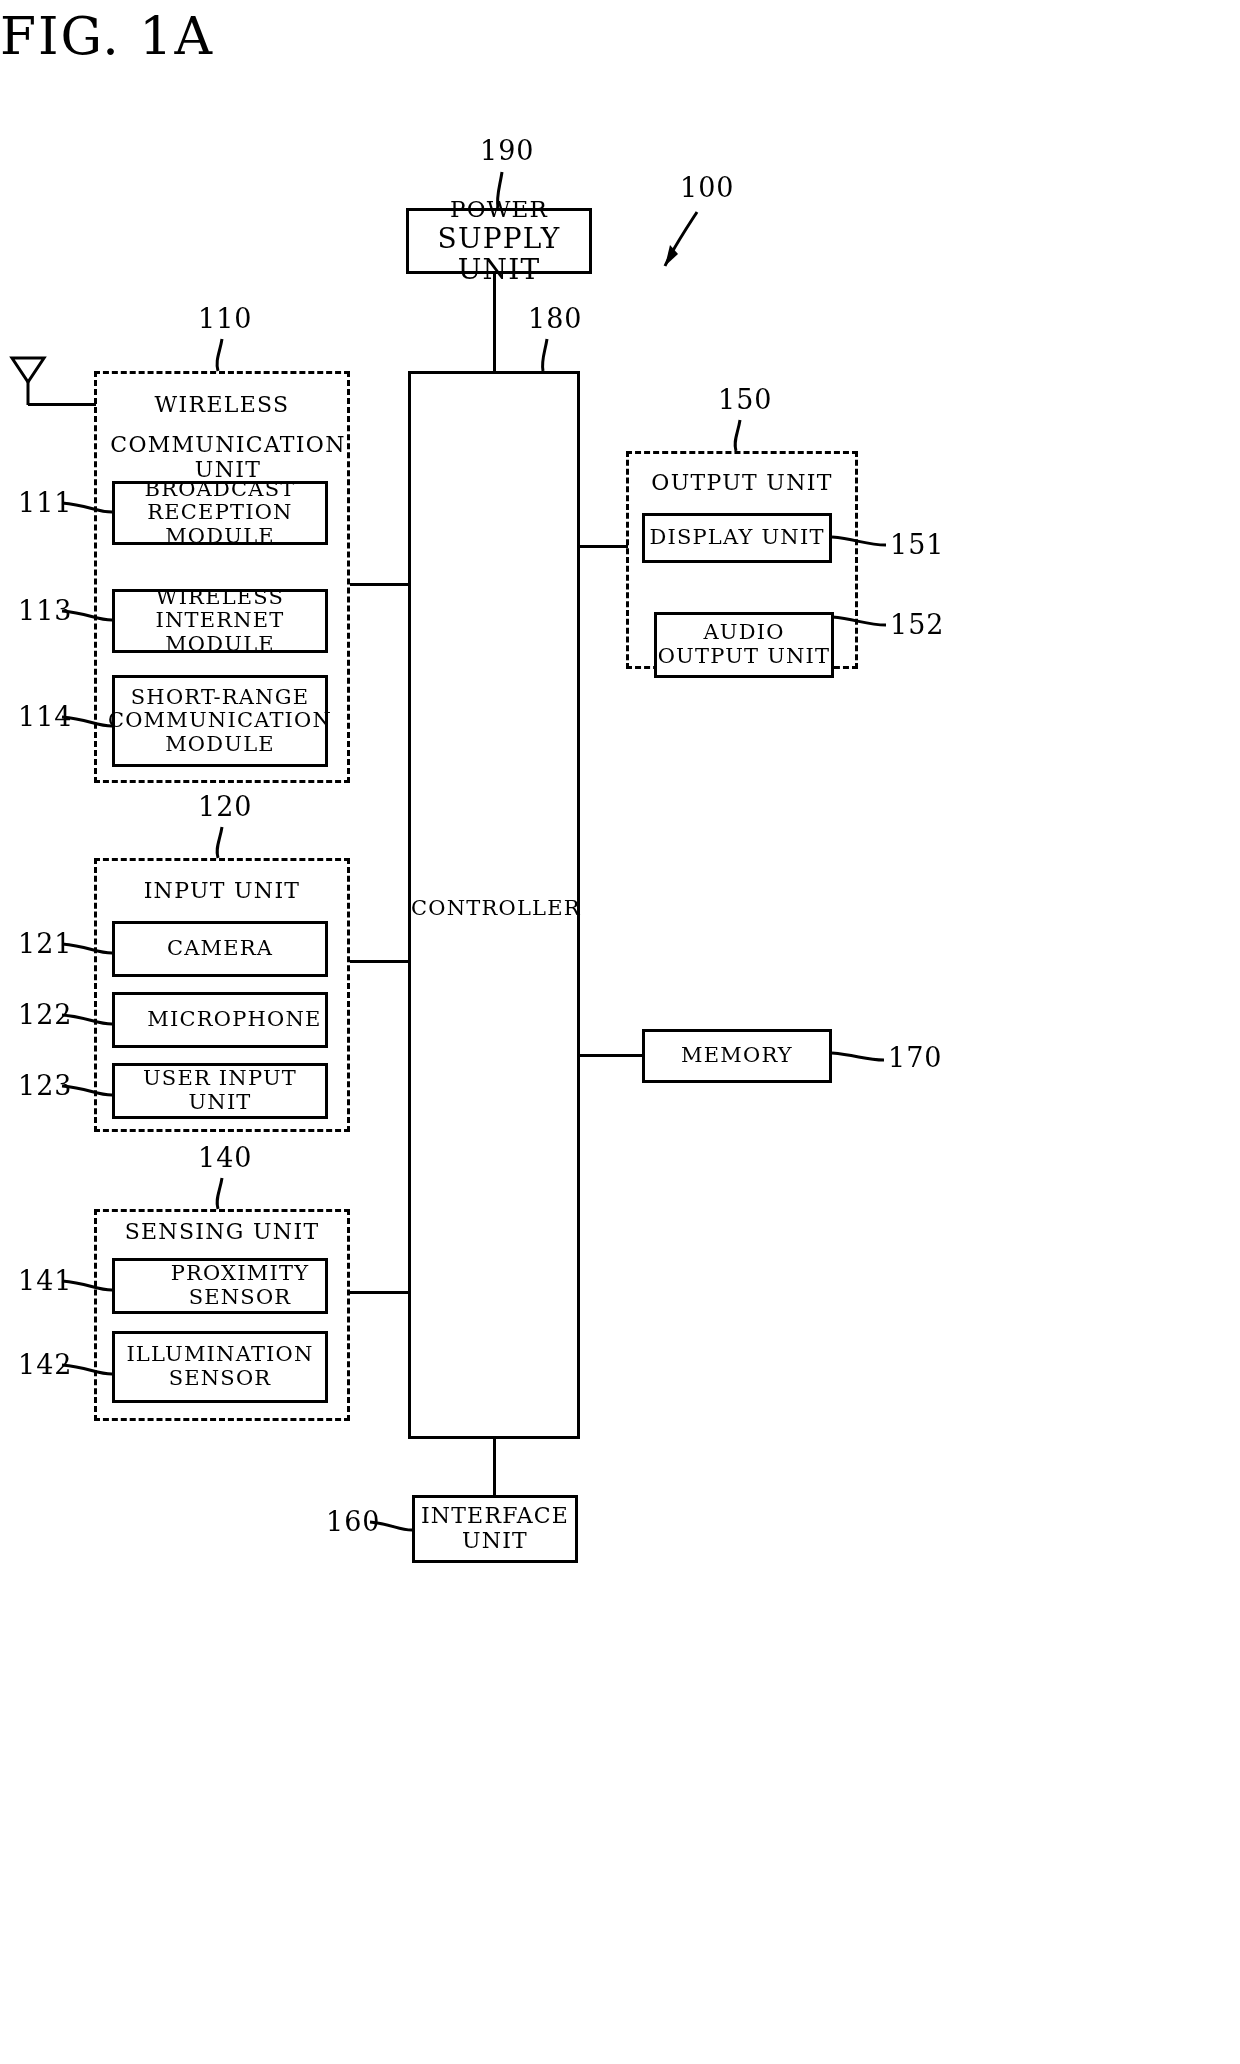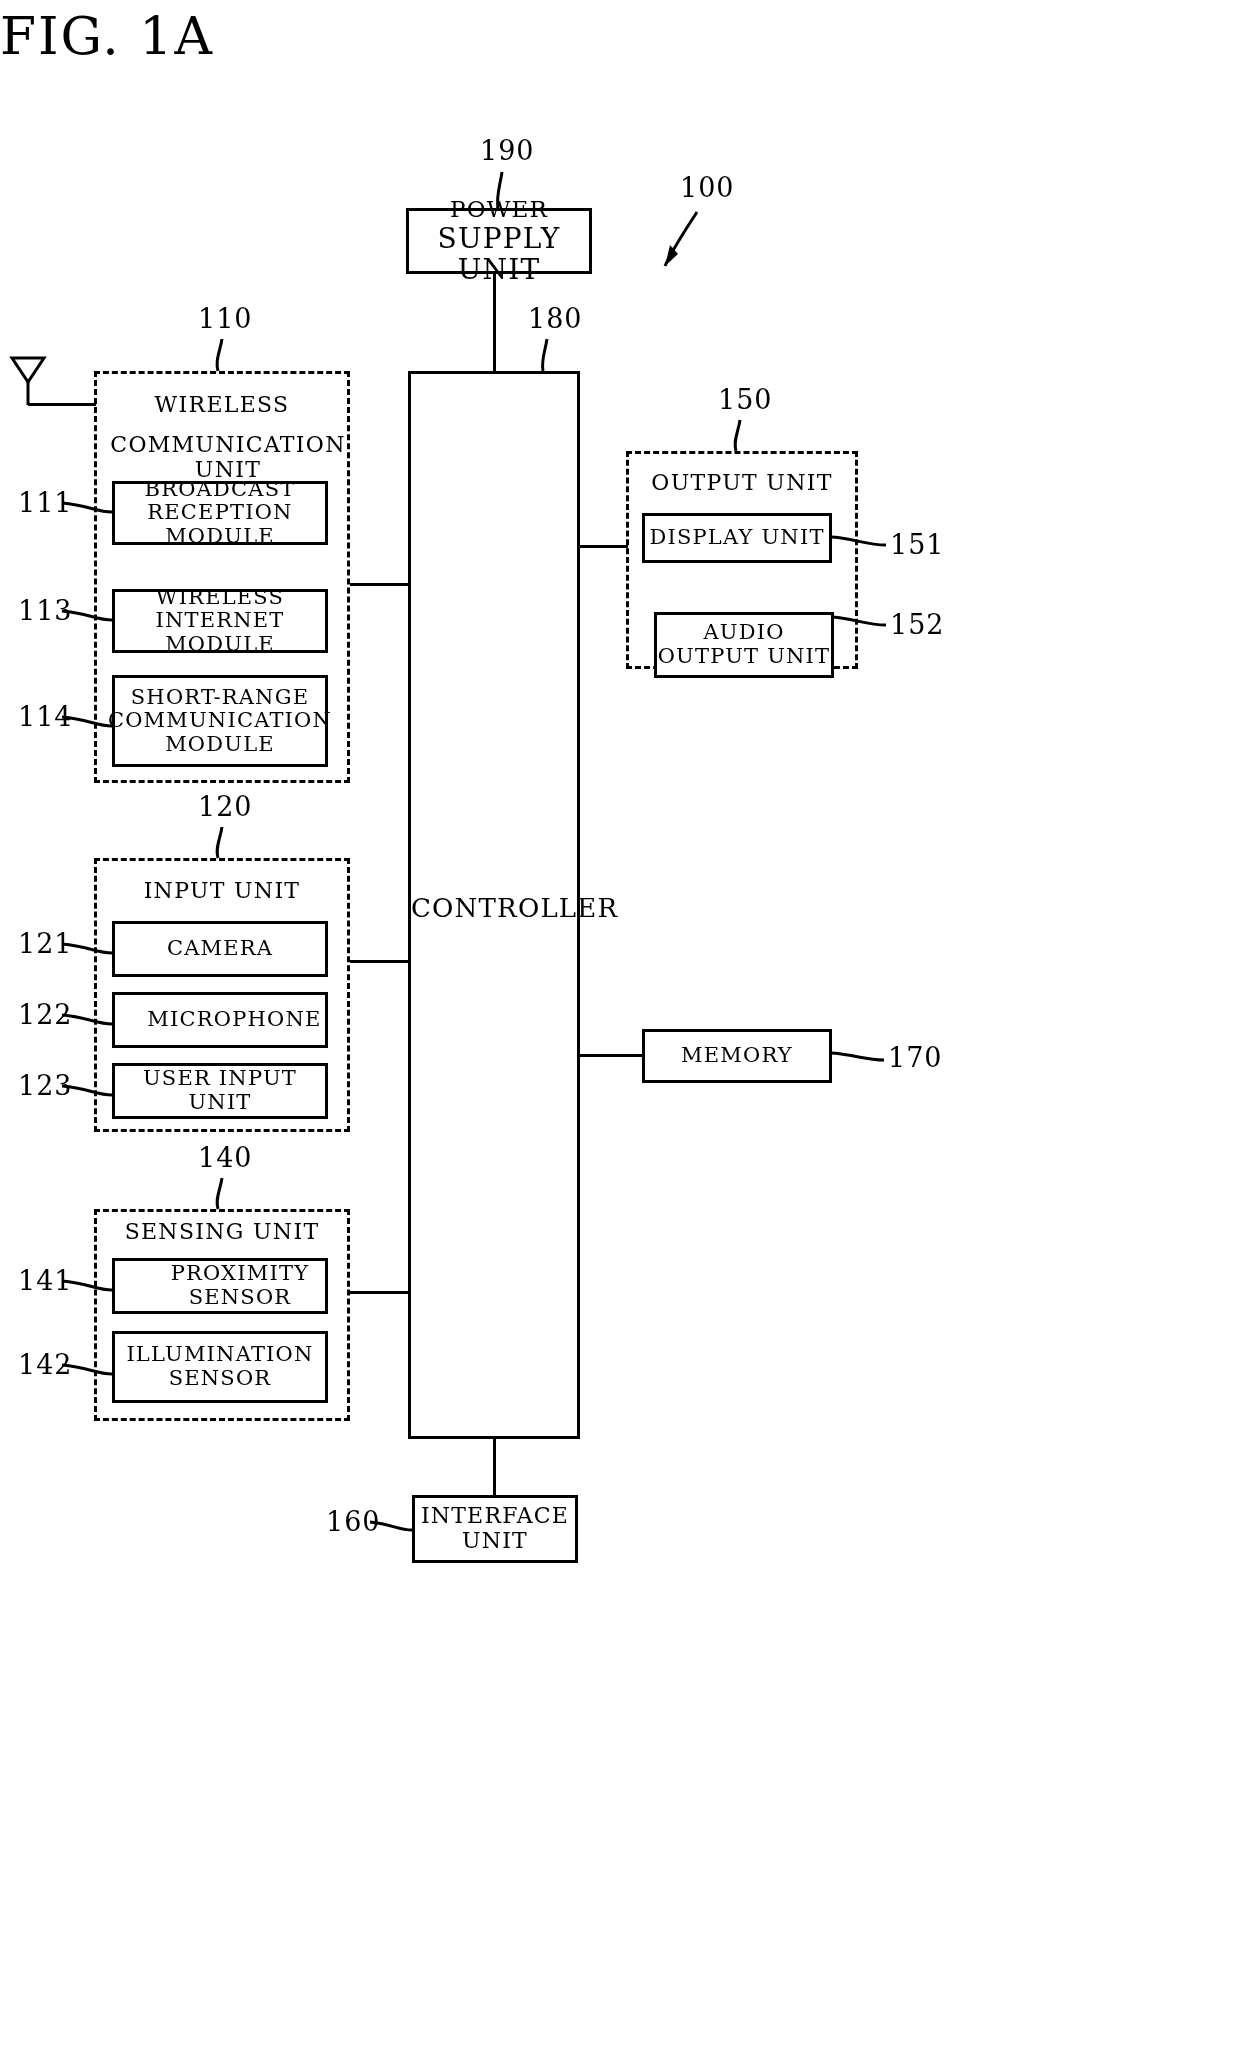--- a/index.html
+++ b/index.html
@@ -102,21 +102,21 @@
     <span>
       <span class="lbl" style="font-size:23px;">POWER</span>
       <span class="lbl" style="font-size:28px;">SUPPLY UNIT</span>
     </span>
   </div>
 
   <div class="ln lnv" style="left:493px;top:274px;height:97px;"></div>
 
   <div class="ref" style="left:528px;top:303px;">180</div>
   <div class="box solid" style="left:408px;top:371px;width:172px;height:1068px;">
-    <span class="lbl" style="font-size:26px;margin-top:8px;">CONTROLLER</span>
+    <span class="lbl" style="font-size:21px;margin-top:8px;">CONTROLLER</span>
   </div>
 
   <div class="ref" style="left:198px;top:303px;">110</div>
   <div class="box dashed" style="left:94px;top:371px;width:256px;height:412px;"></div>
   <div class="grp-title" style="left:94px;top:392px;width:256px;">WIRELESS</div>
   <div class="grp-title" style="left:92px;top:432px;width:272px;">COMMUNICATION UNIT</div>
 
   <div class="ln lnh" style="left:28px;top:403px;width:68px;"></div>
 
   <div class="ref" style="left:18px;top:487px;">111</div>

